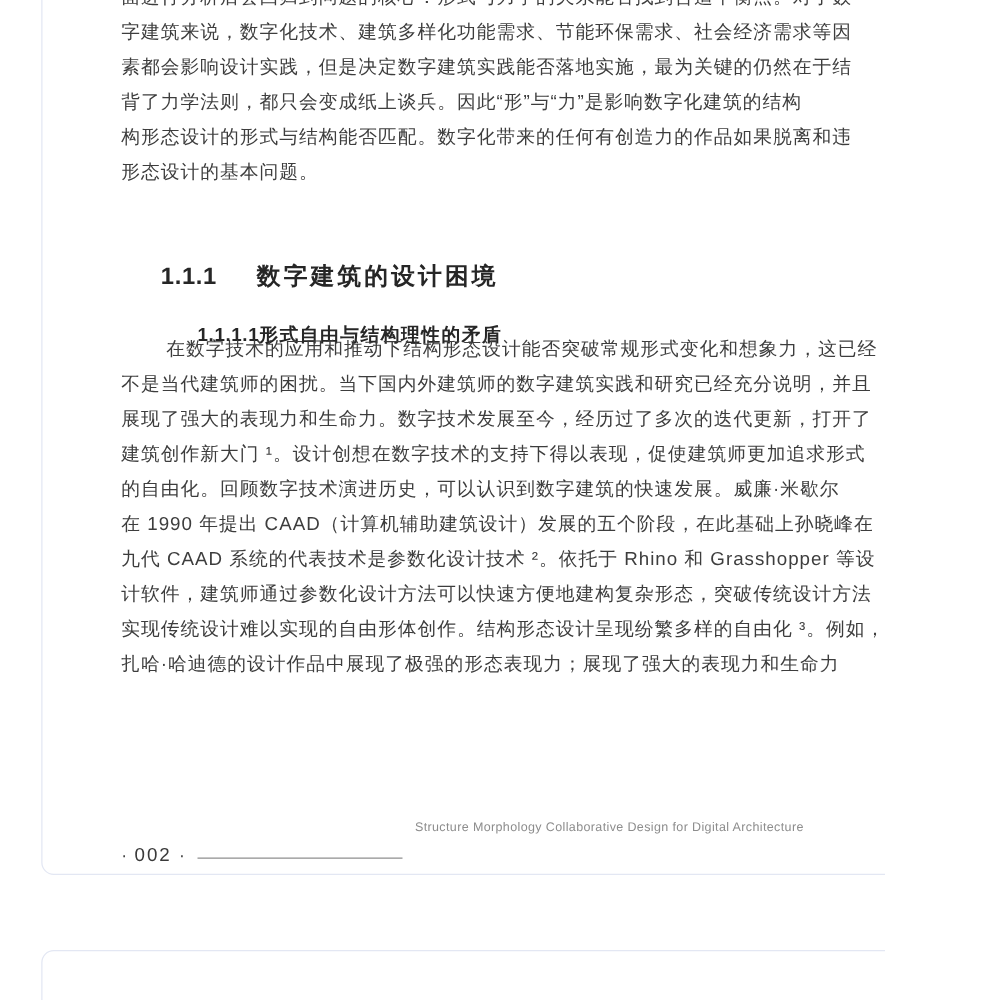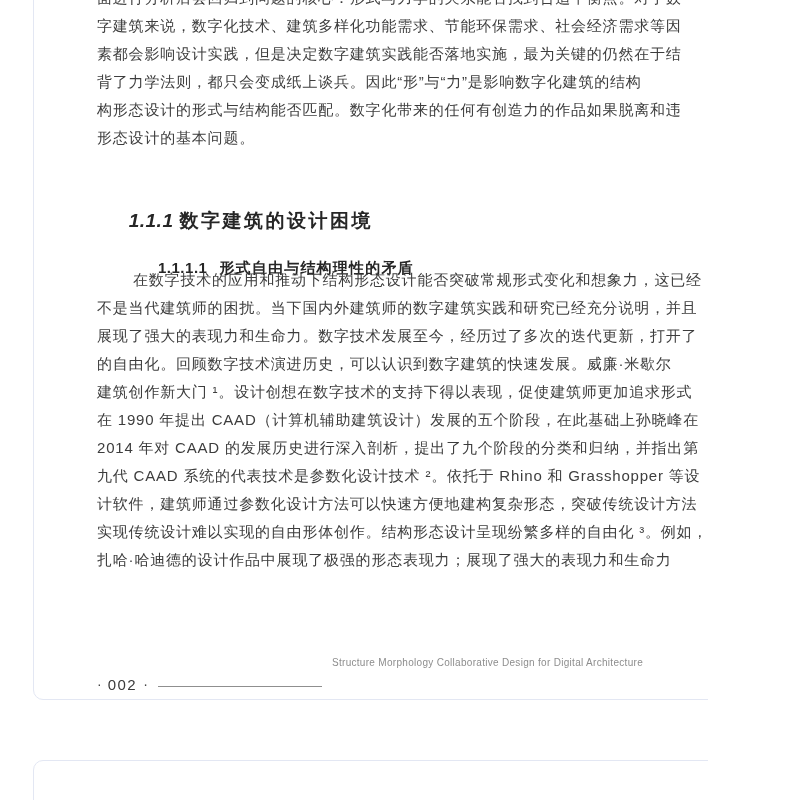--- a/index.html
+++ b/index.html
@@ -24,24 +24,24 @@
   .para2 { top: 266px; }
   .line {
     height: 28px; line-height: 28px;
     font-size: 15px; letter-spacing: 0.8px;
     color: #3d3d3d; white-space: pre;
   }
   .indent-first .line:first-child { padding-left: 36px; }
 
   .heading { position: absolute; color: #262626; font-weight: 700; white-space: pre; }
   .h1 { top: 186px; left: 0; font-size: 19px; }
-  .h1 .h-num { letter-spacing: 0.5px; margin-right: 6px; font-style: italic; }
+  .h1 .h-num { letter-spacing: 0.5px; margin-right: 32px; }
   .h1 .h-title { letter-spacing: 2.5px; }
   .h2 { top: 242px; left: 36px; font-size: 15px; }
-  .h2 .h-num { letter-spacing: 0.5px; margin-right: 12px; }
+  .h2 .h-num { letter-spacing: 0.5px; }
   .h2 .h-title { letter-spacing: 1.2px; }
 
   .footer {
     position: absolute; top: 633px; left: 0; width: 546px;
     display: flex; align-items: flex-end;
   }
   .dot  { color: #454545; font-size: 14px; line-height: 15px; }
   .dot-left  { margin-right: 6px; margin-bottom: 1px; }
   .dot-right { margin-left: 6px; margin-right: 4px; margin-bottom: 1px; }
   .pagenum {
@@ -79,24 +79,23 @@
     </div>
 
     <div class="heading h2">
       <span class="h-num">1.1.1.1</span><span class="h-title">形式自由与结构理性的矛盾</span>
     </div>
 
     <div class="para para2 indent-first">
         <div class="line">在数字技术的应用和推动下结构形态设计能否突破常规形式变化和想象力，这已经</div>
         <div class="line">不是当代建筑师的困扰。当下国内外建筑师的数字建筑实践和研究已经充分说明，并且</div>
         <div class="line">展现了强大的表现力和生命力。数字技术发展至今，经历过了多次的迭代更新，打开了</div>
+        <div class="line">建筑创作新大门 ¹。设计创想在数字技术的支持下得以表现，促使建筑师更加追求形式</div>
         <div class="line">的自由化。回顾数字技术演进历史，可以认识到数字建筑的快速发展。威廉·米歇尔</div>
-        <div class="line">建筑创作新大门 ¹。设计创想在数字技术的支持下得以表现，促使建筑师更加追求形式</div>
         <div class="line">在 1990 年提出 CAAD（计算机辅助建筑设计）发展的五个阶段，在此基础上孙晓峰在</div>
-        <div class="line">2014 年对 CAAD 的发展历史进行深入剖析，提出了九个阶段的分类和归纳，并指出第</div>
         <div class="line">九代 CAAD 系统的代表技术是参数化设计技术 ²。依托于 Rhino 和 Grasshopper 等设</div>
         <div class="line">计软件，建筑师通过参数化设计方法可以快速方便地建构复杂形态，突破传统设计方法</div>
         <div class="line">实现传统设计难以实现的自由形体创作。结构形态设计呈现纷繁多样的自由化 ³。例如，</div>
         <div class="line">扎哈·哈迪德的设计作品中展现了极强的形态表现力；展现了强大的表现力和生命力</div>
       </div>
 
     <div class="footer">
       <span class="dot dot-left">·</span>
       <span class="pagenum">002</span>
       <span class="dot dot-right">·</span>

